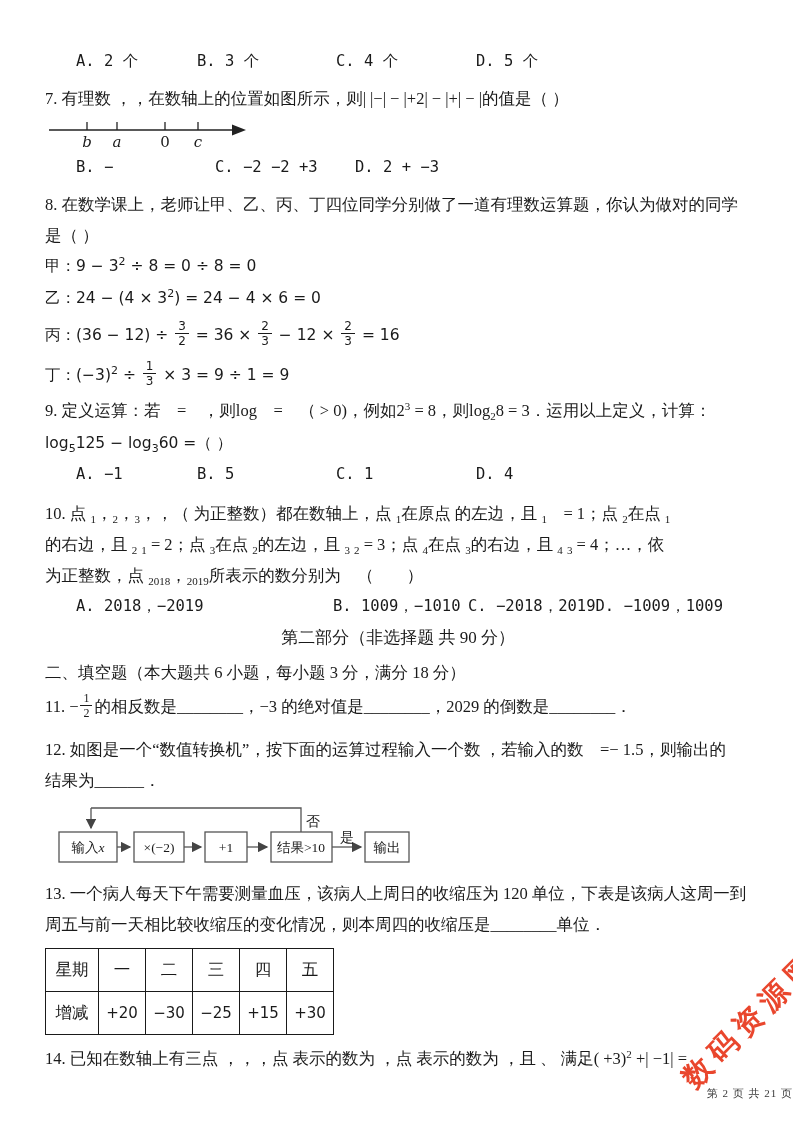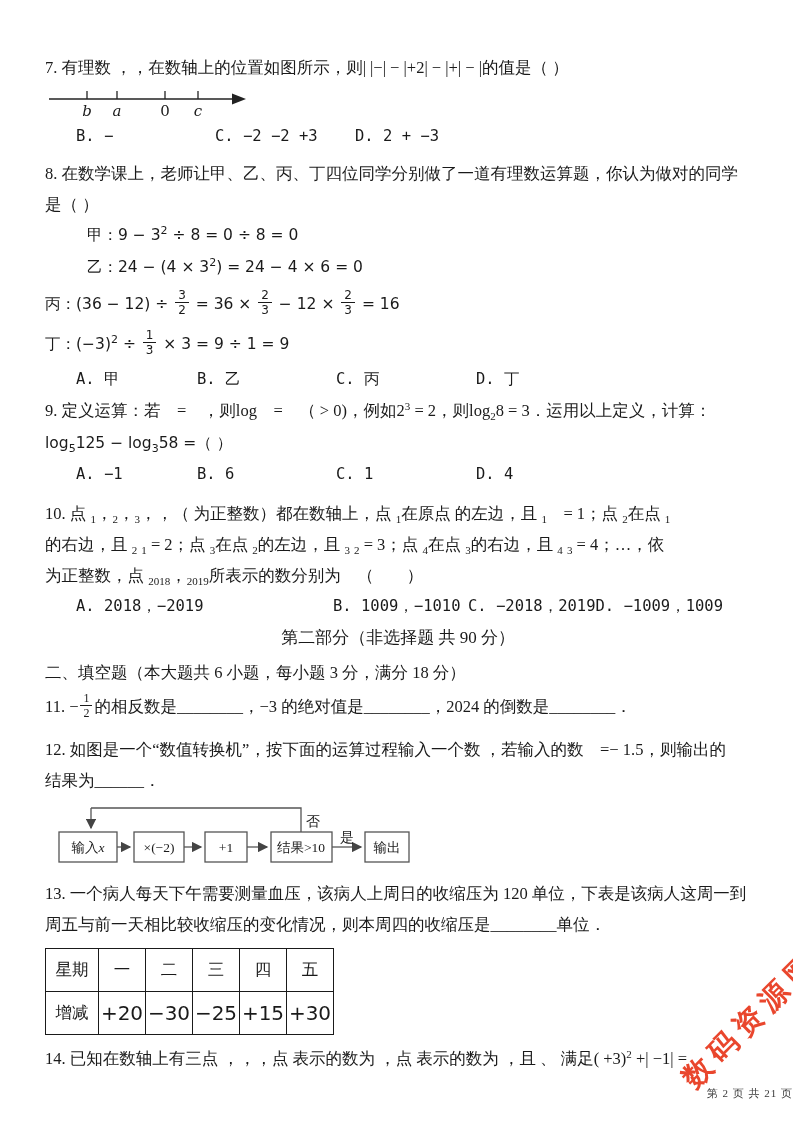--- a/index.html
+++ b/index.html
@@ -7,21 +7,21 @@
     position:relative; width:793px; height:1122px; background:#fff;
     overflow:hidden; color:#1a1a1a;
     font-family:"Liberation Serif","DejaVu Serif",serif;
     font-size:16.5px;
   }
   .content { padding:46px 42px 0 45px; }
   p { margin:0; }
   .line { line-height:31px; white-space:nowrap; }
   .mt6 { margin-top:6px; } .mt2 { margin-top:8px; } .mt8 { margin-top:8px; }
   .formula { font-family:"DejaVu Sans","Liberation Sans",sans-serif; font-size:15.5px; }
-  .fline { line-height:31px; white-space:nowrap;margin-left:42px; }
+  .fline { line-height:31px; white-space:nowrap; }
   .fline-tall { line-height:40px; white-space:nowrap; }
   sup { font-size:11px; line-height:0; } sub { font-size:11px; line-height:0; }
   .frac { display:inline-block; text-align:center; vertical-align:-0.45em; line-height:1; font-size:12px; margin:0 2px; }
   .frac .fn { display:block; border-bottom:1px solid #1a1a1a; padding:0 3px 1px; }
   .frac .fd { display:block; padding-top:1px; }
   .opt-row { display:flex; line-height:31px; padding-left:31px; white-space:nowrap;
              font-family:"DejaVu Sans Mono","Liberation Mono",monospace; font-size:15.5px; }
   .o1 { width:121px; } .o2 { width:139px; } .o3 { width:140px; } .o4 { flex:1; }
   .q10opts .o1 { width:257px; } .q10opts .o2 { width:135px; }
   .q10opts .o3 { width:auto; } .q10opts .o4 { flex:none; }
@@ -32,33 +32,39 @@
   .nl-zero { font-style:normal; }
   .flowchart { display:block; margin:2px 0 0 8px; }
   .fc-box { fill:none; stroke:#555; stroke-width:1.3; }
   .fc-line { stroke:#555; stroke-width:1.3; fill:none; }
   .fc-label { font-size:13.5px; fill:#1a1a1a; text-anchor:middle; }
   .fc-branch { font-size:14px; fill:#1a1a1a; }
   table.blood { border-collapse:collapse; margin-top:8px; }
   .blood td { border:1.6px solid #1a1a1a; text-align:center; height:42px; padding:0; font-size:16.5px; }
   .blood td:first-child { width:52px; }
   .blood td + td { width:46px; }
-  .blood .num { font-family:"DejaVu Sans","Liberation Sans",sans-serif; font-size:20px;margin-top:9px; }
+  .blood .num { font-family:"DejaVu Sans","Liberation Sans",sans-serif; font-size:15px;margin-top:9px; }
   .footer { position:absolute; left:0; right:0; top:1086px; text-align:right;
             font-size:11px; color:#3a3a3a; letter-spacing:1px; }
   .watermark { position:absolute; left:660px; top:996px; width:190px;
                transform:rotate(-45deg); color:#e8391e; font-weight:bold;
                font-size:29px; letter-spacing:7px; white-space:nowrap; opacity:.93; }
 </style>
 </head>
 <body>
 
 <div class="page">
   <div class="content">
 
+    <div class="opt-row">
+      <span class="o1">A. 2 个</span>
+      <span class="o2">B. 3 个</span>
+      <span class="o3">C. 4 个</span>
+      <span class="o4">D. 5 个</span>
+    </div>
 
     <p class="line mt6">7. 有理数 ，，在数轴上的位置如图所示，则| |−| − |+2| − |+| − |的值是（  ）</p>
 
     <svg class="numberline" width="206" height="36" viewBox="0 0 206 36">
       <line x1="2" y1="14" x2="188" y2="14" stroke="#222" stroke-width="1.4"></line>
       <polygon points="185,8.5 199,14 185,19.5" fill="#222"></polygon>
       <line x1="40" y1="6" x2="40" y2="14" stroke="#222" stroke-width="1.3"></line>
       <line x1="70" y1="6" x2="70" y2="14" stroke="#222" stroke-width="1.3"></line>
       <line x1="118" y1="6" x2="118" y2="14" stroke="#222" stroke-width="1.3"></line>
       <line x1="151" y1="6" x2="151" y2="14" stroke="#222" stroke-width="1.3"></line>
@@ -74,52 +80,46 @@
       <span class="o4">D. 2 + −3</span>
     </div>
 
     <p class="line mt6">8. 在数学课上，老师让甲、乙、丙、丁四位同学分别做了一道有理数运算题，你认为做对的同学</p>
     <p class="line">是（  ）</p>
     <p class="formula fline"><span>甲：9 − 3</span><sup>2</sup><span> ÷ 8 = 0 ÷ 8 = 0</span></p>
     <p class="formula fline" style="line-height:33px"><span>乙：24 − (4 × 3</span><sup>2</sup><span>) = 24 − 4 × 6 = 0</span></p>
     <p class="formula fline-tall"><span>丙：(36 − 12) ÷ </span><span class="frac"><span class="fn">3</span><span class="fd">2</span></span><span> = 36 × </span><span class="frac"><span class="fn">2</span><span class="fd">3</span></span><span> − 12 × </span><span class="frac"><span class="fn">2</span><span class="fd">3</span></span><span> = 16</span></p>
     <p class="formula fline-tall"><span>丁：(−3)</span><sup>2</sup><span> ÷ </span><span class="frac"><span class="fn">1</span><span class="fd">3</span></span><span> × 3 = 9 ÷ 1 = 9</span></p>
 
-    <div class="opt-row">
-      <span class="o1">A. 甲</span>
-      <span class="o2">B. 乙</span>
-      <span class="o3">C. 丙</span>
-      <span class="o4">D. 丁</span>
-    </div>
 
-    <p class="line" style="line-height:32px"><span>9. 定义运算：若　=　，则log　=　（ &gt; 0)，例如2</span><sup>3</sup><span> = 2，则log</span><sub>2</sub><span>8 = 3．运用以上定义，计算：</span></p>
-    <p class="formula line" style="line-height:32px"><span>log</span><sub>5</sub><span>125 − log</span><sub>3</sub><span>58 =（  ）</span></p>
+    <p class="line" style="line-height:32px"><span>9. 定义运算：若　=　，则log　=　（ &gt; 0)，例如2</span><sup>3</sup><span> = 8，则log</span><sub>2</sub><span>8 = 3．运用以上定义，计算：</span></p>
+    <p class="formula line" style="line-height:32px"><span>log</span><sub>5</sub><span>125 − log</span><sub>3</sub><span>60 =（  ）</span></p>
 
     <div class="opt-row">
       <span class="o1">A. −1</span>
-      <span class="o2">B. 6</span>
+      <span class="o2">B. 5</span>
       <span class="o3">C. 1</span>
       <span class="o4">D. 4</span>
     </div>
 
     <p class="line mt2"><span>10. 点 </span><sub>1</sub><span>，</span><sub>2</sub><span>，</span><sub>3</sub><span>，，（ 为正整数）都在数轴上，点 </span><sub>1</sub><span>在原点 的左边，且 </span><sub>1</sub><span>　= 1；点 </span><sub>2</sub><span>在点 </span><sub>1</sub></p>
     <p class="line"><span>的右边，且 </span><sub>2</sub><span> </span><sub>1</sub><span> = 2；点 </span><sub>3</sub><span>在点 </span><sub>2</sub><span>的左边，且 </span><sub>3</sub><span> </span><sub>2</sub><span> = 3；点 </span><sub>4</sub><span>在点 </span><sub>3</sub><span>的右边，且 </span><sub>4</sub><span> </span><sub>3</sub><span> = 4；…，依</span></p>
     <p class="line"><span>为正整数，点 </span><sub>2018</sub><span>，</span><sub>2019</sub><span>所表示的数分别为　（　　）</span></p>
 
     <div class="opt-row q10opts">
       <span class="o1">A. 2018，−2019</span>
       <span class="o2">B. 1009，−1010</span>
       <span class="o3">C. −2018，2019</span>
       <span class="o4">D. −1009，1009</span>
     </div>
 
     <p class="section-title">第二部分（非选择题 共 90 分）</p>
     <p class="fill-heading">二、填空题（本大题共 6 小题，每小题 3 分，满分 18 分）</p>
 
-    <p class="line" style="line-height:38px"><span>11. −</span><span class="frac"><span class="fn">1</span><span class="fd">2</span></span><span>的相反数是________，−3 的绝对值是________，2024 的倒数是________．</span></p>
+    <p class="line" style="line-height:38px"><span>11. −</span><span class="frac"><span class="fn">1</span><span class="fd">2</span></span><span>的相反数是________，−3 的绝对值是________，2029 的倒数是________．</span></p>
 
     <p class="line mt2">12. 如图是一个“数值转换机”，按下面的运算过程输入一个数 ，若输入的数　=− 1.5，则输出的</p>
     <p class="line">结果为______．</p>
 
     <svg class="flowchart" width="368" height="72" viewBox="0 0 368 72">
       <defs>
         <marker id="ah" markerWidth="9" markerHeight="8" refX="7" refY="4" orient="auto">
           <path d="M0,0 L8,4 L0,8 z" fill="#444"></path>
         </marker>
       </defs>

